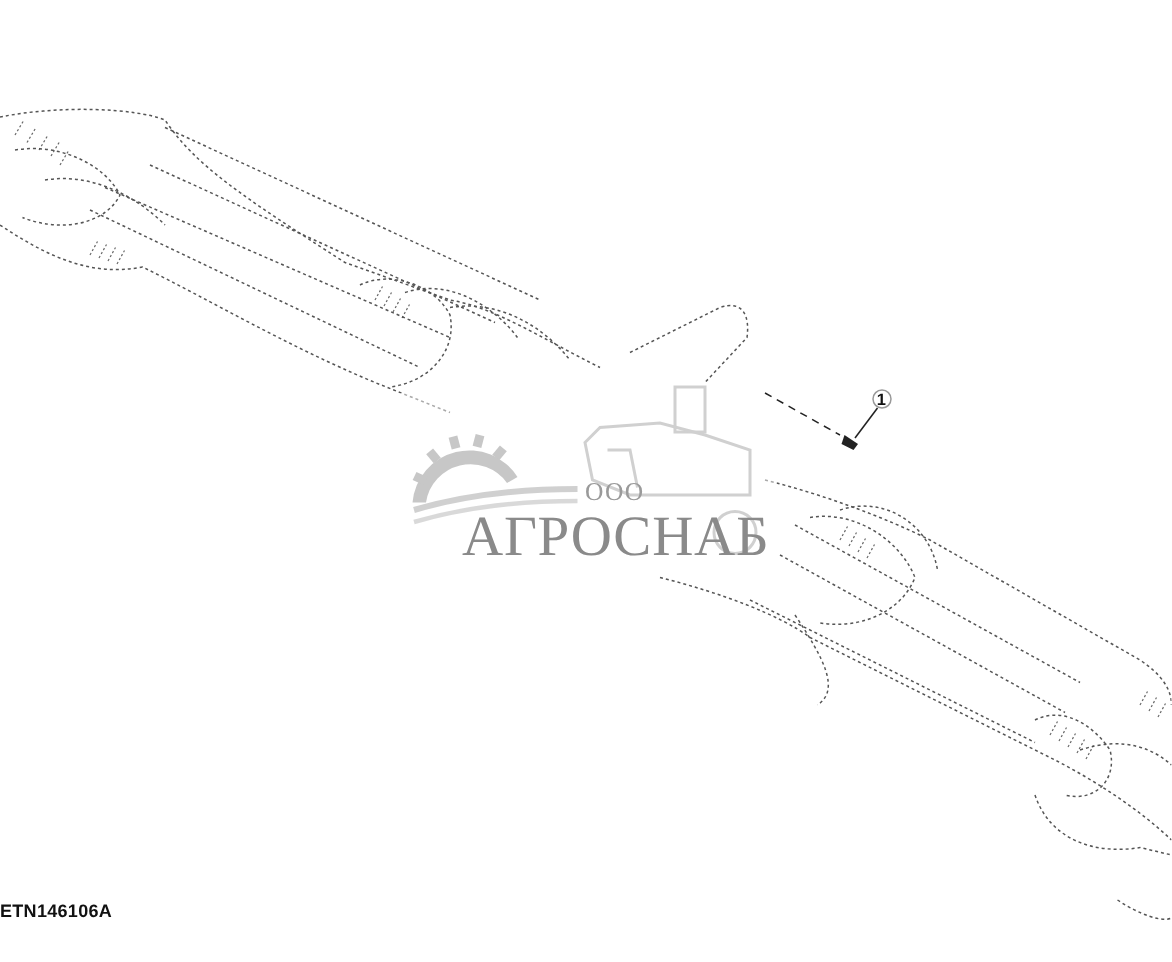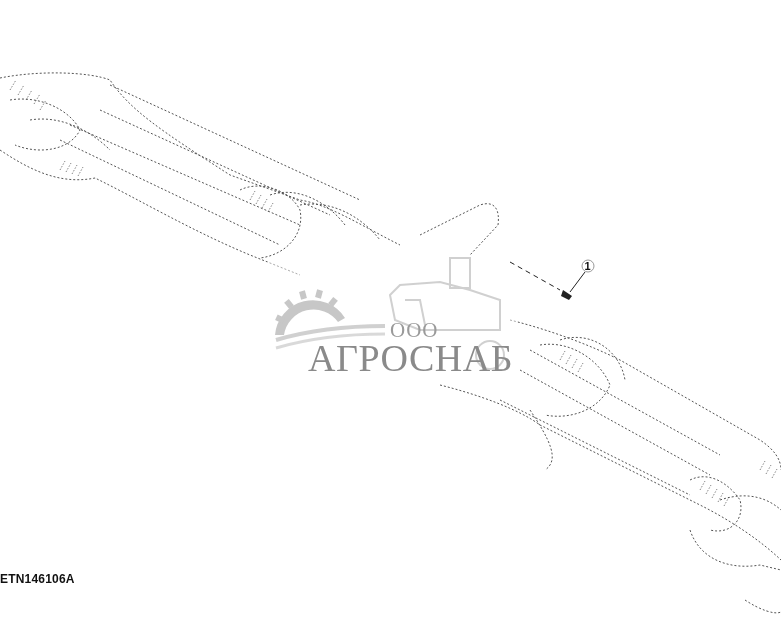--- a/index.html
+++ b/index.html
@@ -1,21 +1,21 @@
 <!DOCTYPE html>
 <html><head>
   <meta charset="utf-8">
   <style>
     html, body { margin:0; padding:0; background:#ffffff; }
     body { width:781px; height:641px; position:relative; overflow:hidden; font-family:"Liberation Sans", sans-serif; }
     .canvas { position:absolute; left:0; top:0; width:781px; height:641px; }
     svg.drawing { position:absolute; left:0; top:0; }
-    .figure-id { position:absolute; left:0; top:572px; font-family:"Liberation Sans", sans-serif; font-weight:bold; font-size:12px; color:#111; letter-spacing:0.2px; }
+    .figure-id { position:absolute; left:0; top:600px; font-family:"Liberation Sans", sans-serif; font-weight:bold; font-size:12px; color:#111; letter-spacing:0.2px; }
     .callout-num { font-family:"Liberation Sans", sans-serif; font-size:11px; font-weight:bold; fill:#111; }
-    .wm-ooo { position:absolute; left:390px; top:318px; font-family:"Liberation Serif", serif; font-size:21px; color:#9a9a9a; letter-spacing:1px; }
+    .wm-ooo { position:absolute; left:390px; top:318px; font-family:"Liberation Serif", serif; font-size:17px; color:#9a9a9a; letter-spacing:1px; }
     .wm-name { position:absolute; left:308px; top:336px; font-family:"Liberation Serif", serif; font-size:38px; color:#8a8a8a; letter-spacing:0.5px; }
   </style>
 </head>
 <body>
 
 <div class="canvas">
   <svg class="drawing" width="781" height="641" viewBox="0 0 781 641">
     <g fill="none" stroke="#555" stroke-width="1" stroke-dasharray="2 2">
 
       <path d="M0,78 C40,70 90,72 110,80 C130,110 160,130 230,175 L300,200 C330,205 360,225 400,245"></path>

